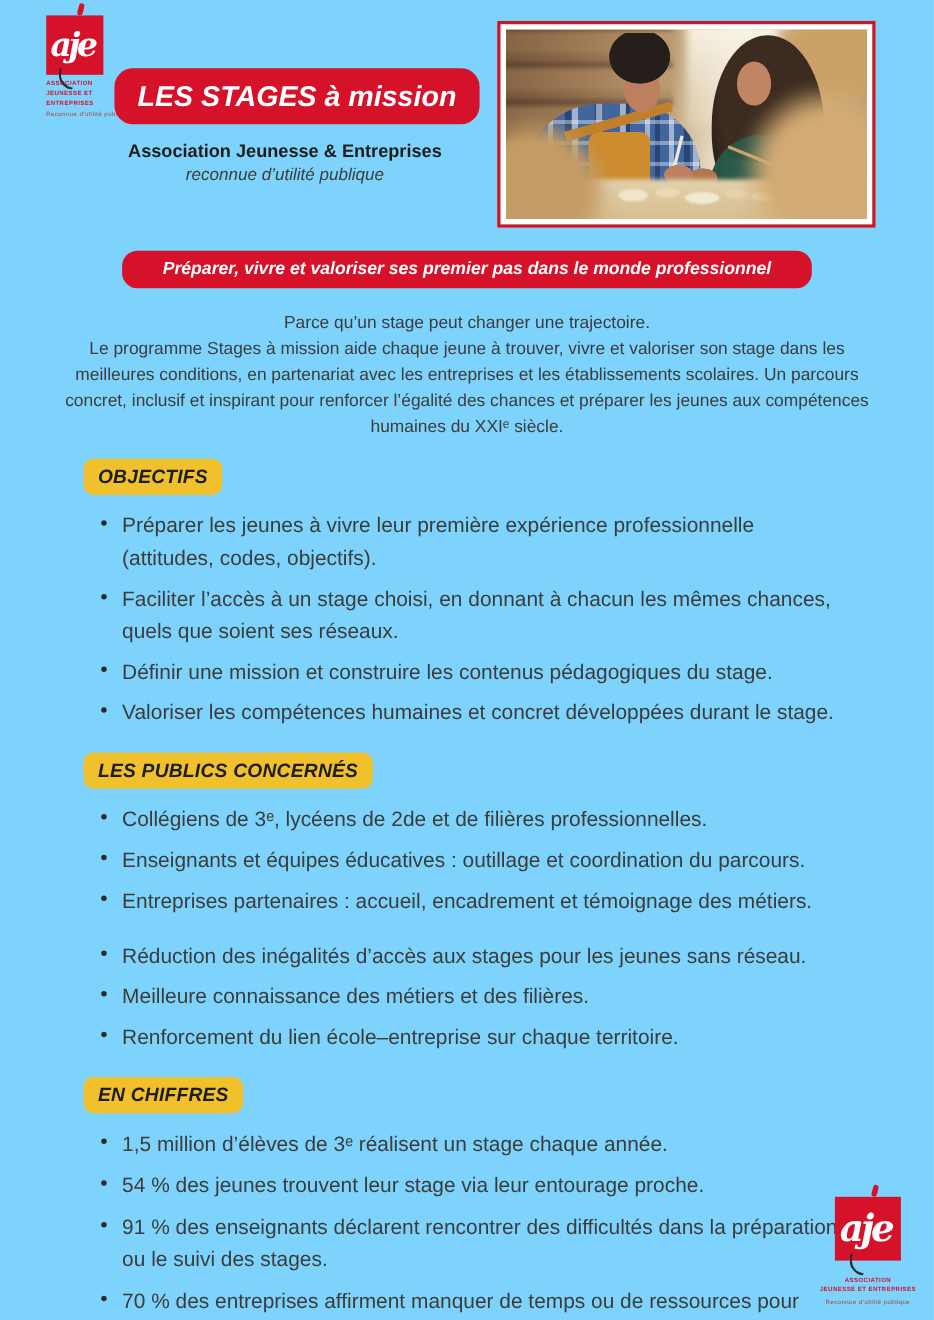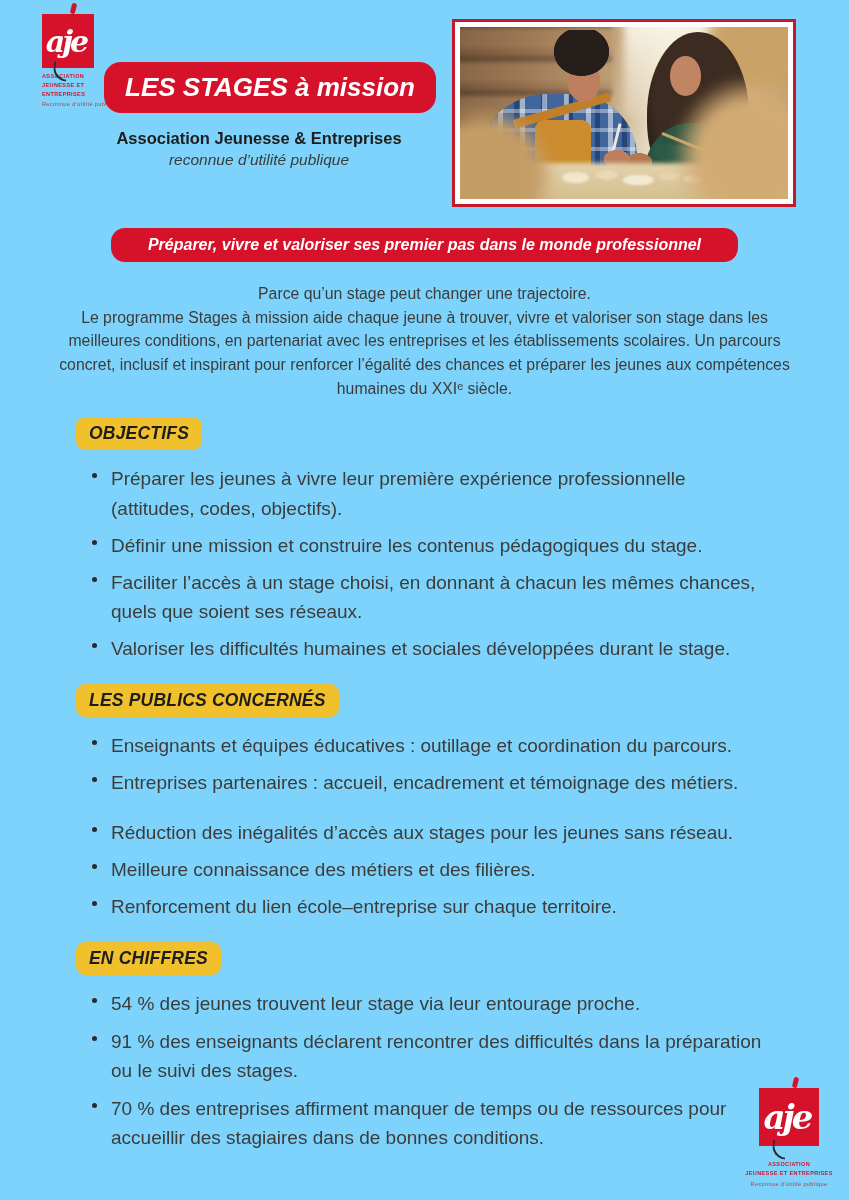--- a/index.html
+++ b/index.html
@@ -166,45 +166,47 @@
     <div>Parce qu’un stage peut changer une trajectoire.</div>
     <div>Le programme Stages à mission aide chaque jeune à trouver, vivre et valoriser son stage dans les meilleures conditions, en partenariat avec les entreprises et les établissements scolaires. Un parcours concret, inclusif et inspirant pour renforcer l’égalité des chances et préparer les jeunes aux compétences humaines du XXIᵉ siècle.</div>
   </div>
 
   <div class="content">
 
     <div class="section">
       <span class="pill">OBJECTIFS</span>
       <ul>
         <li>Préparer les jeunes à vivre leur première expérience professionnelle (attitudes, codes, objectifs).</li>
+        <li>Faciliter l’accès à un stage choisi, en donnant à chacun les mêmes chances, quels que soient ses réseaux.</li>
         <li>Définir une mission et construire les contenus pédagogiques du stage.</li>
-        <li>Faciliter l’accès à un stage choisi, en donnant à chacun les mêmes chances, quels que soient ses réseaux.</li>
-        <li>Valoriser les difficultés humaines et sociales développées durant le stage.</li>
+        <li>Valoriser les compétences humaines et concret développées durant le stage.</li>
       </ul>
     </div>
 
     <div class="section">
       <span class="pill">LES PUBLICS CONCERNÉS</span>
       <ul>
+        <li>Collégiens de 3ᵉ, lycéens de 2de et de filières professionnelles.</li>
         <li>Enseignants et équipes éducatives : outillage et coordination du parcours.</li>
         <li>Entreprises partenaires : accueil, encadrement et témoignage des métiers.</li>
       </ul>
     </div>
 
     <div class="section">
       <ul>
         <li>Réduction des inégalités d’accès aux stages pour les jeunes sans réseau.</li>
         <li>Meilleure connaissance des métiers et des filières.</li>
         <li>Renforcement du lien école–entreprise sur chaque territoire.</li>
       </ul>
     </div>
 
     <div class="section chiffres">
       <span class="pill">EN CHIFFRES</span>
       <ul>
+        <li>1,5 million d’élèves de 3ᵉ réalisent un stage chaque année.</li>
         <li>54 % des jeunes trouvent leur stage via leur entourage proche.</li>
         <li>91 % des enseignants déclarent rencontrer des difficultés dans la préparation ou le suivi des stages.</li>
         <li>70 % des entreprises affirment manquer de temps ou de ressources pour accueillir des stagiaires dans de bonnes conditions.</li>
       </ul>
     </div>
   </div>
 
   <div class="aje-logo bottom">
     <div class="aje-square">
       <div class="aje-accent"></div>

